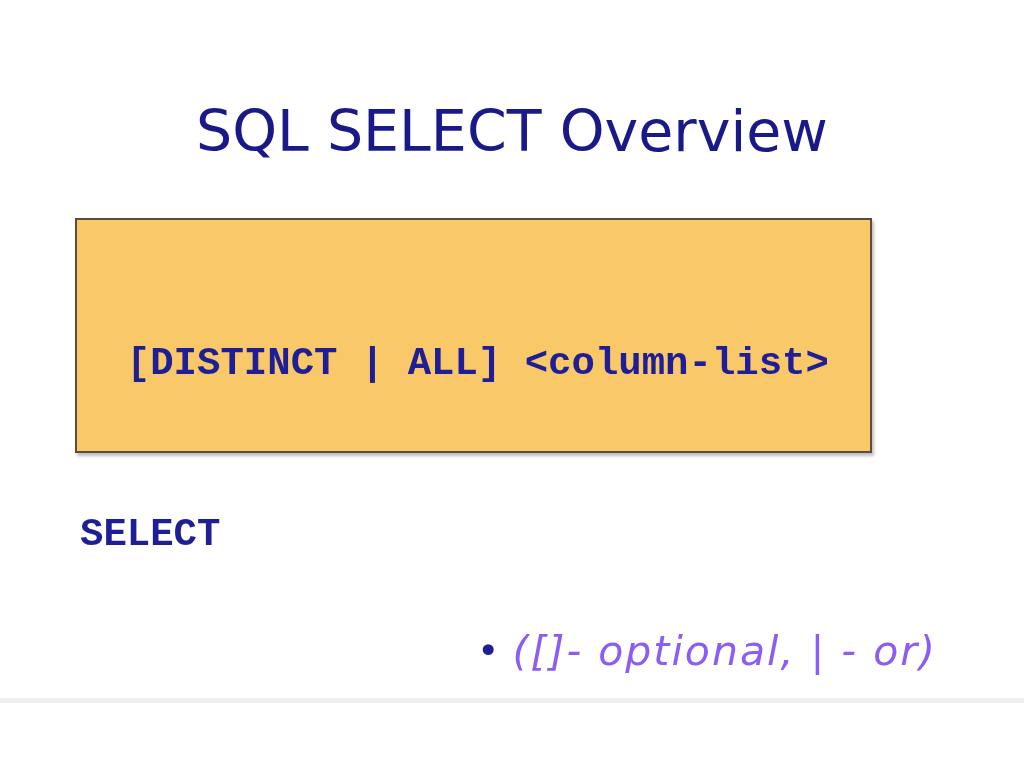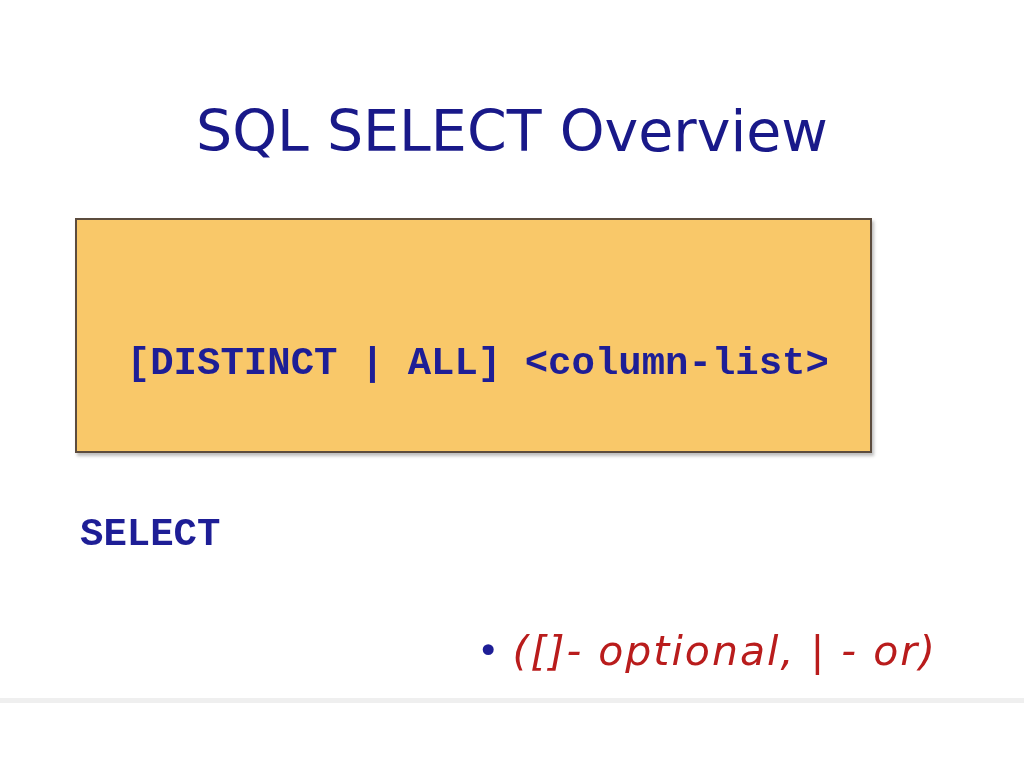--- a/index.html
+++ b/index.html
@@ -74,21 +74,21 @@
     font-size: 38px;
     line-height: 1;
     color: #1e1e96;
   }
   .bullet-text {
     font-family: "DejaVu Sans", sans-serif;
     font-style: italic;
     font-size: 41px;
     letter-spacing: 2px;
     line-height: 56px;
-    color: #b91c1c;
+    color: #8b5cf6;
     white-space: pre;
   }
 </style>
 </head>
 <body>
 
 <div class="slide">
 
   <div class="title">SQL SELECT Overview</div>
 

